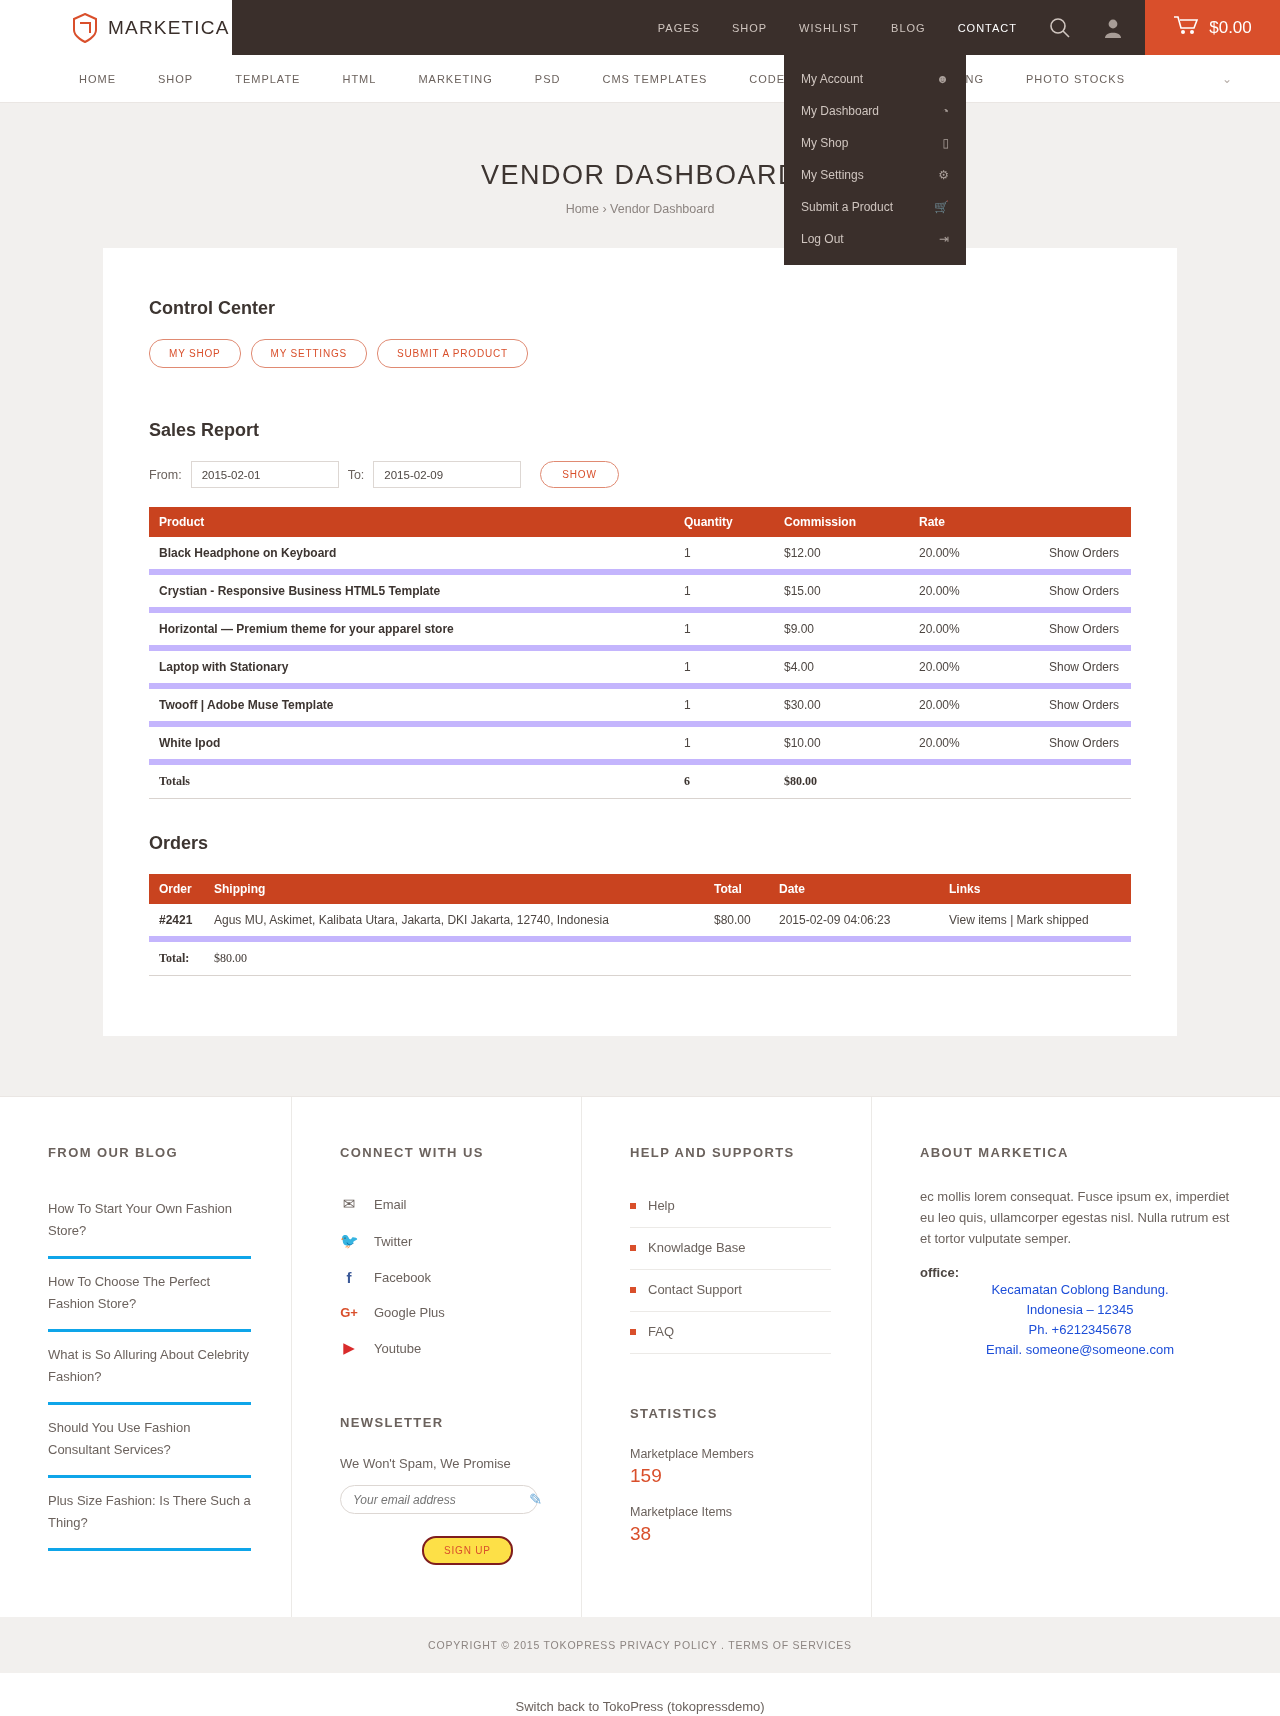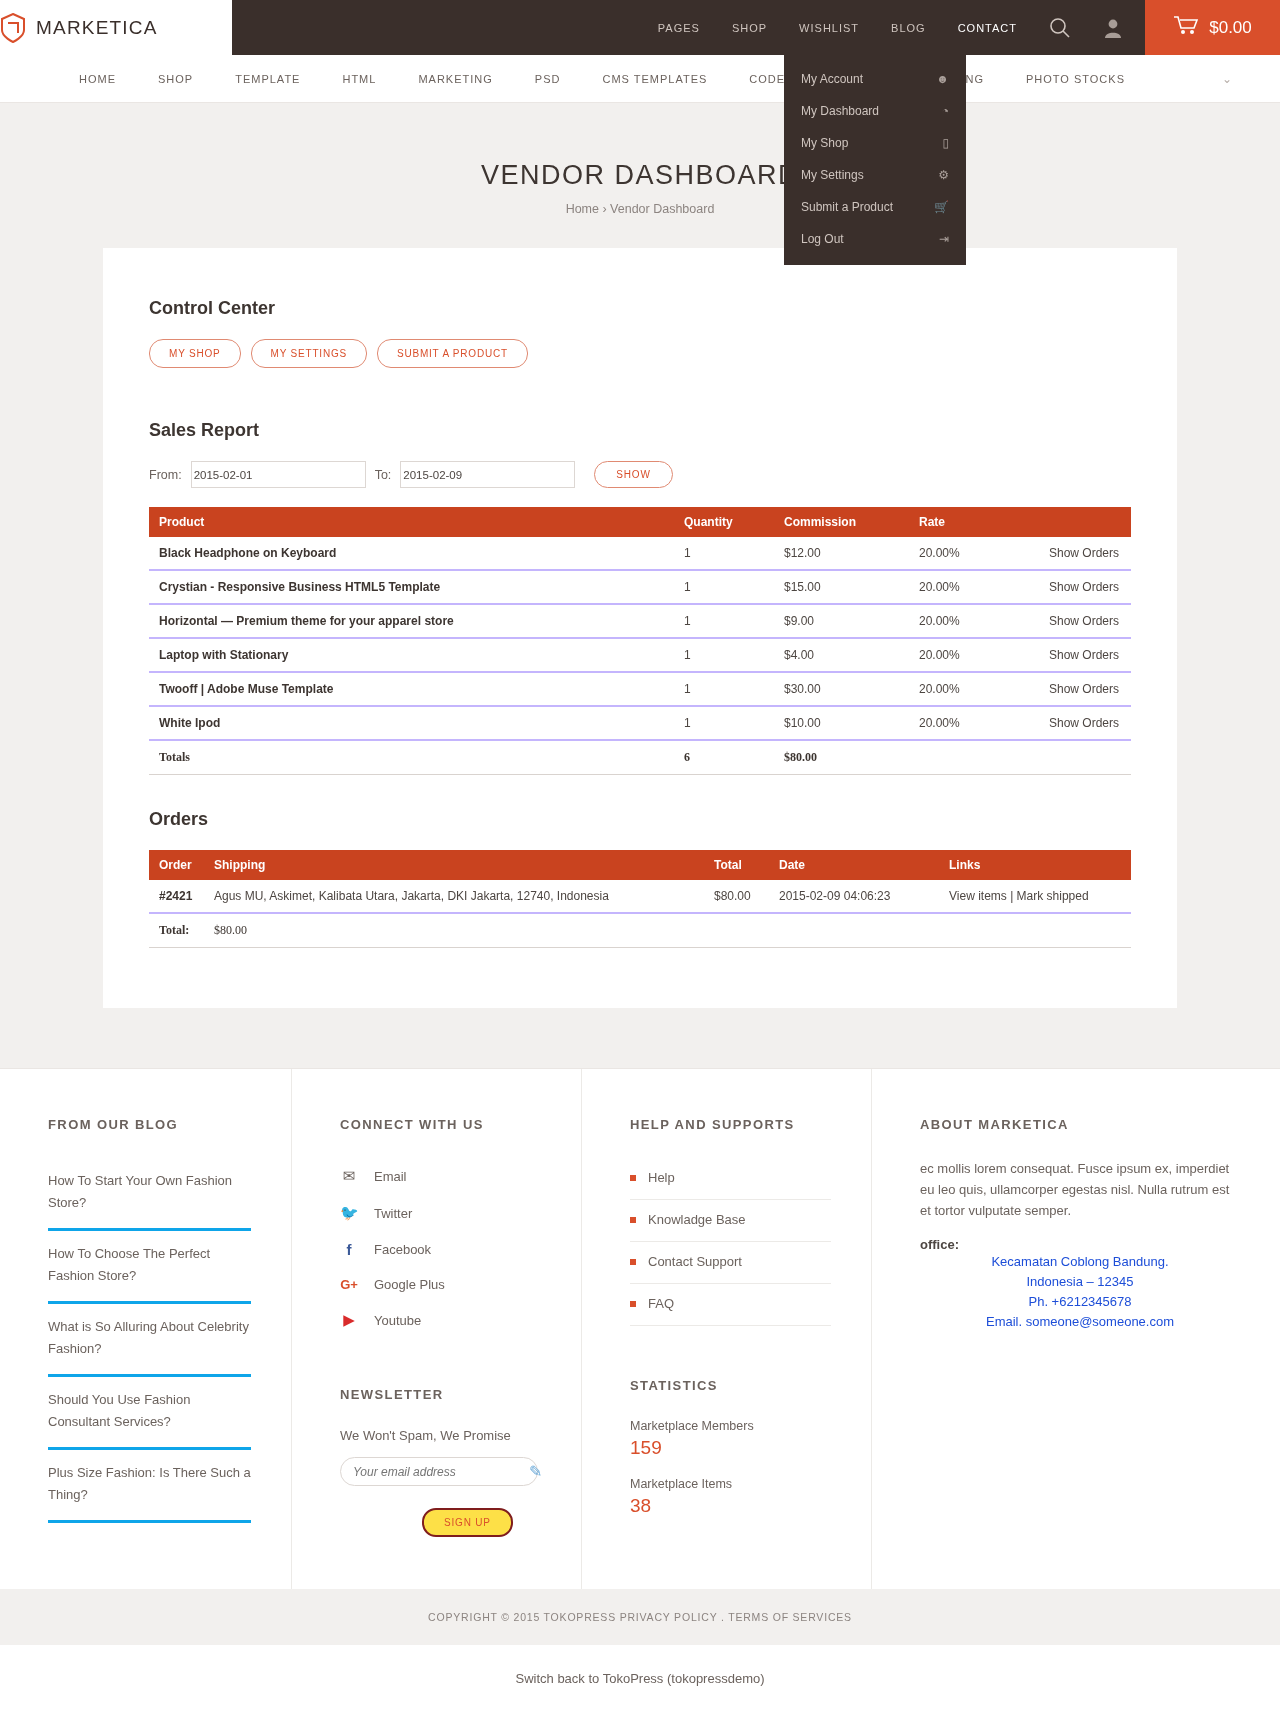--- a/index.html
+++ b/index.html
@@ -18,20 +18,21 @@
     display: flex;
     align-items: stretch;
     position: relative;
     z-index: 50;
   }
   .logo-box {
     width: 232px;
     background: #ffffff;
     display: flex;
     align-items: center;
+    padding-left: 72px;
     gap: 10px;
   }
   .logo-mark { width: 26px; height: 30px; position: relative; }
   .logo-text {
     font-size: 19px;
     letter-spacing: 1.2px;
     color: #3a2f2b;
     font-weight: normal;
   }
   .topnav {
@@ -143,27 +144,27 @@
   .report-head { margin-bottom: 18px; }
   .daterow {
     display: flex;
     align-items: center;
     gap: 9px;
     margin-bottom: 19px;
     font-size: 12.5px;
     color: #6b625d;
   }
   .daterow input {
-    width: 175px;
+    width: 148px;
     height: 27px;
     border: 1px solid #ddd7d3;
     font-size: 11.5px;
     color: #4d4views;
     color: #4d4642;
-    padding: 0 2px;
+    padding: 0 10px;
     font-family: "Liberation Sans", sans-serif;
   }
   .showbtn {
     margin-left: 10px;
     border: 1px solid #e08a72;
     border-radius: 14px;
     color: #d94f2b;
     font-size: 10px;
     letter-spacing: .8px;
     padding: 7px 21px;
@@ -175,21 +176,21 @@
     background: #c9431f;
     color: #fff;
     font-size: 12px;
     text-align: left;
     padding: 8px 10px;
     font-weight: bold;
   }
   tbody td {
     font-size: 12px;
     padding: 9px 10px;
-    border-bottom: 2px solid #c4b5fd;
+    border-bottom: 6px solid #c4b5fd;
     color: #4d4642;
   }
   tbody tr:last-child td { border-bottom: 1px solid #d9d3cf; font-family: Liberation Serif, serif; }
   td.prod { font-weight: bold; color: #3d3531; }
   .link { color: #4d4642; }
   .totalsrow td { font-weight: bold; color: #3d3531; border-bottom: none; }
 
   .orders-h { margin: 34px 0 18px 0; }
 
   

